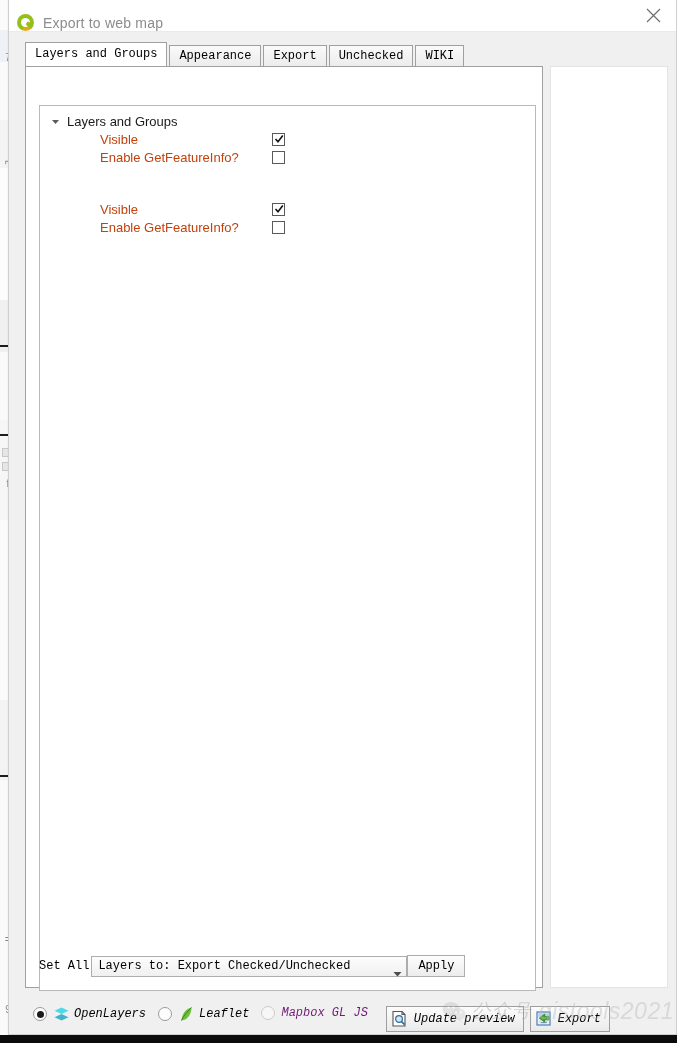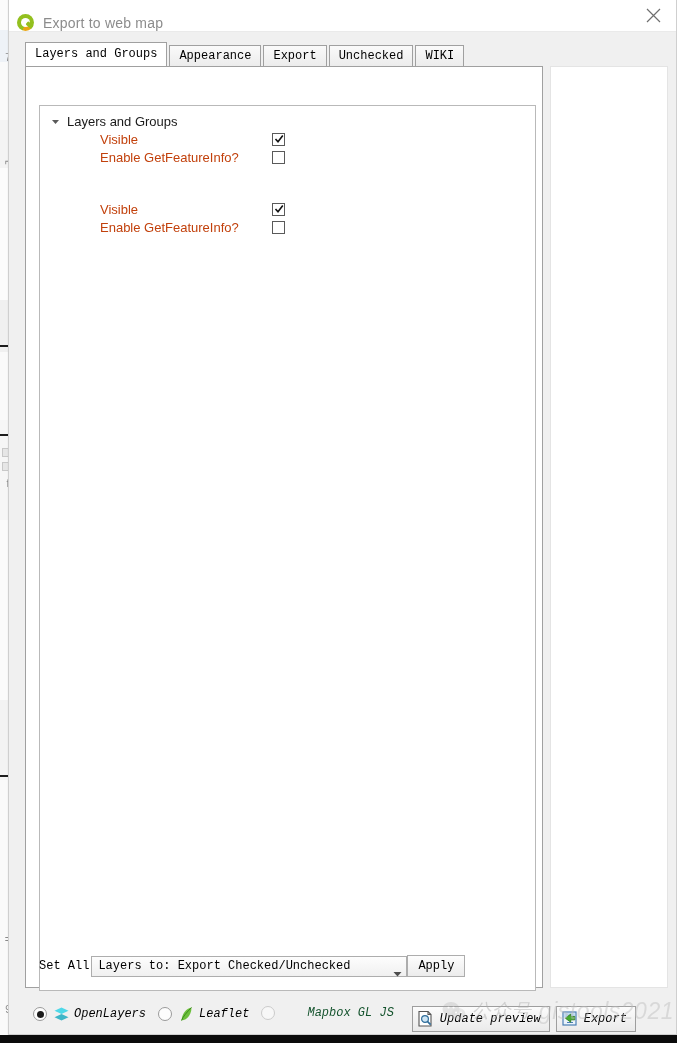--- a/index.html
+++ b/index.html
@@ -229,21 +229,21 @@
     border: 1px solid #9a9a9a; background: #fdfdfd;
     display: flex; align-items: center; justify-content: center;
     margin-right: 6px; flex: 0 0 auto;
   }
   .radio .dot { width: 7px; height: 7px; border-radius: 50%; background: #1a1a1a; }
   .radio.disabled { border-color: #cbcbcb; background: #f7f7f7; }
   .radio-label {
     font-family: "Liberation Mono", monospace; font-size: 12px; color: #000;
     white-space: nowrap;
   }
-  .radio-label.disabled { color: #14532d; margin-left: 26px; }
+  .radio-label.disabled { color: #701a75; }
   .radio-ico { width: 17px; height: 16px; margin-right: 4px; flex: 0 0 auto; }
   .radio-ico svg { display: block; }
 
   .bbtn {
     display: flex; align-items: center;
     background: linear-gradient(to bottom,#fcfcfc,#eaeaea);
     border: 1px solid #9e9e9e; height: 26px;
     padding: 0 8px 0 4px; margin-left: 6px; cursor: pointer;
   }
   .bbtn .bico { width: 19px; height: 18px; margin-right: 4px; flex: 0 0 auto; }

